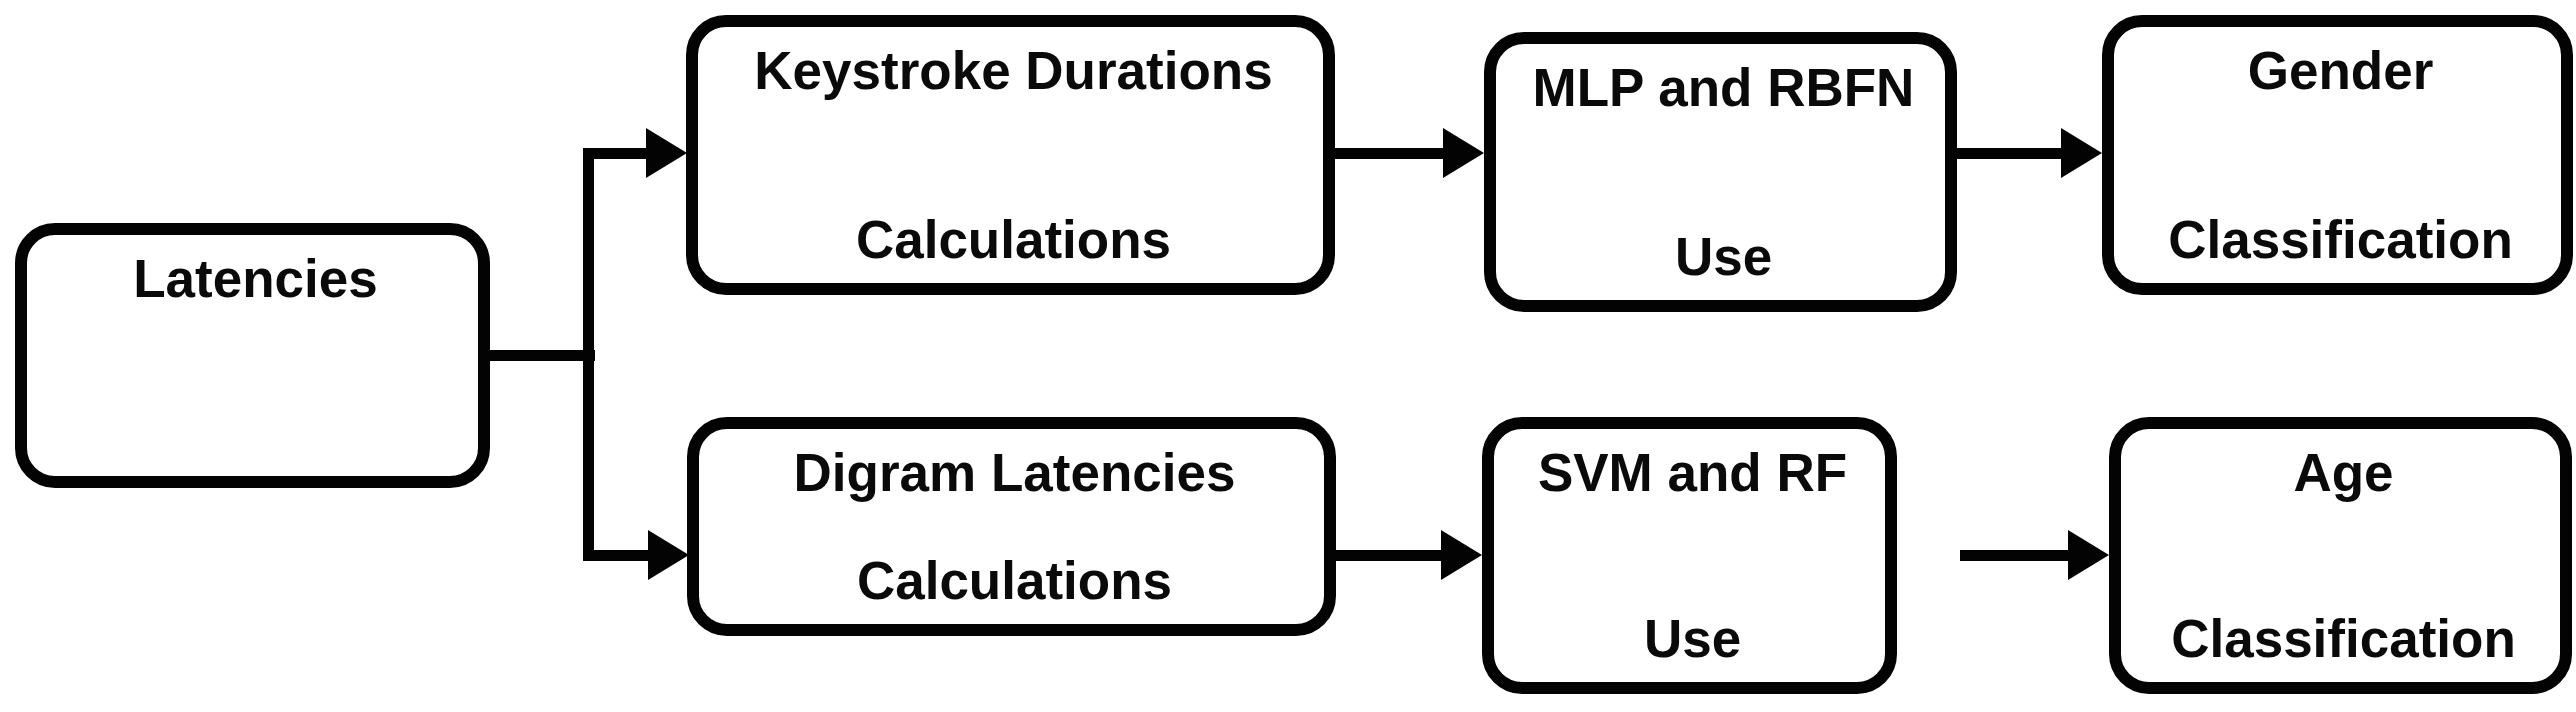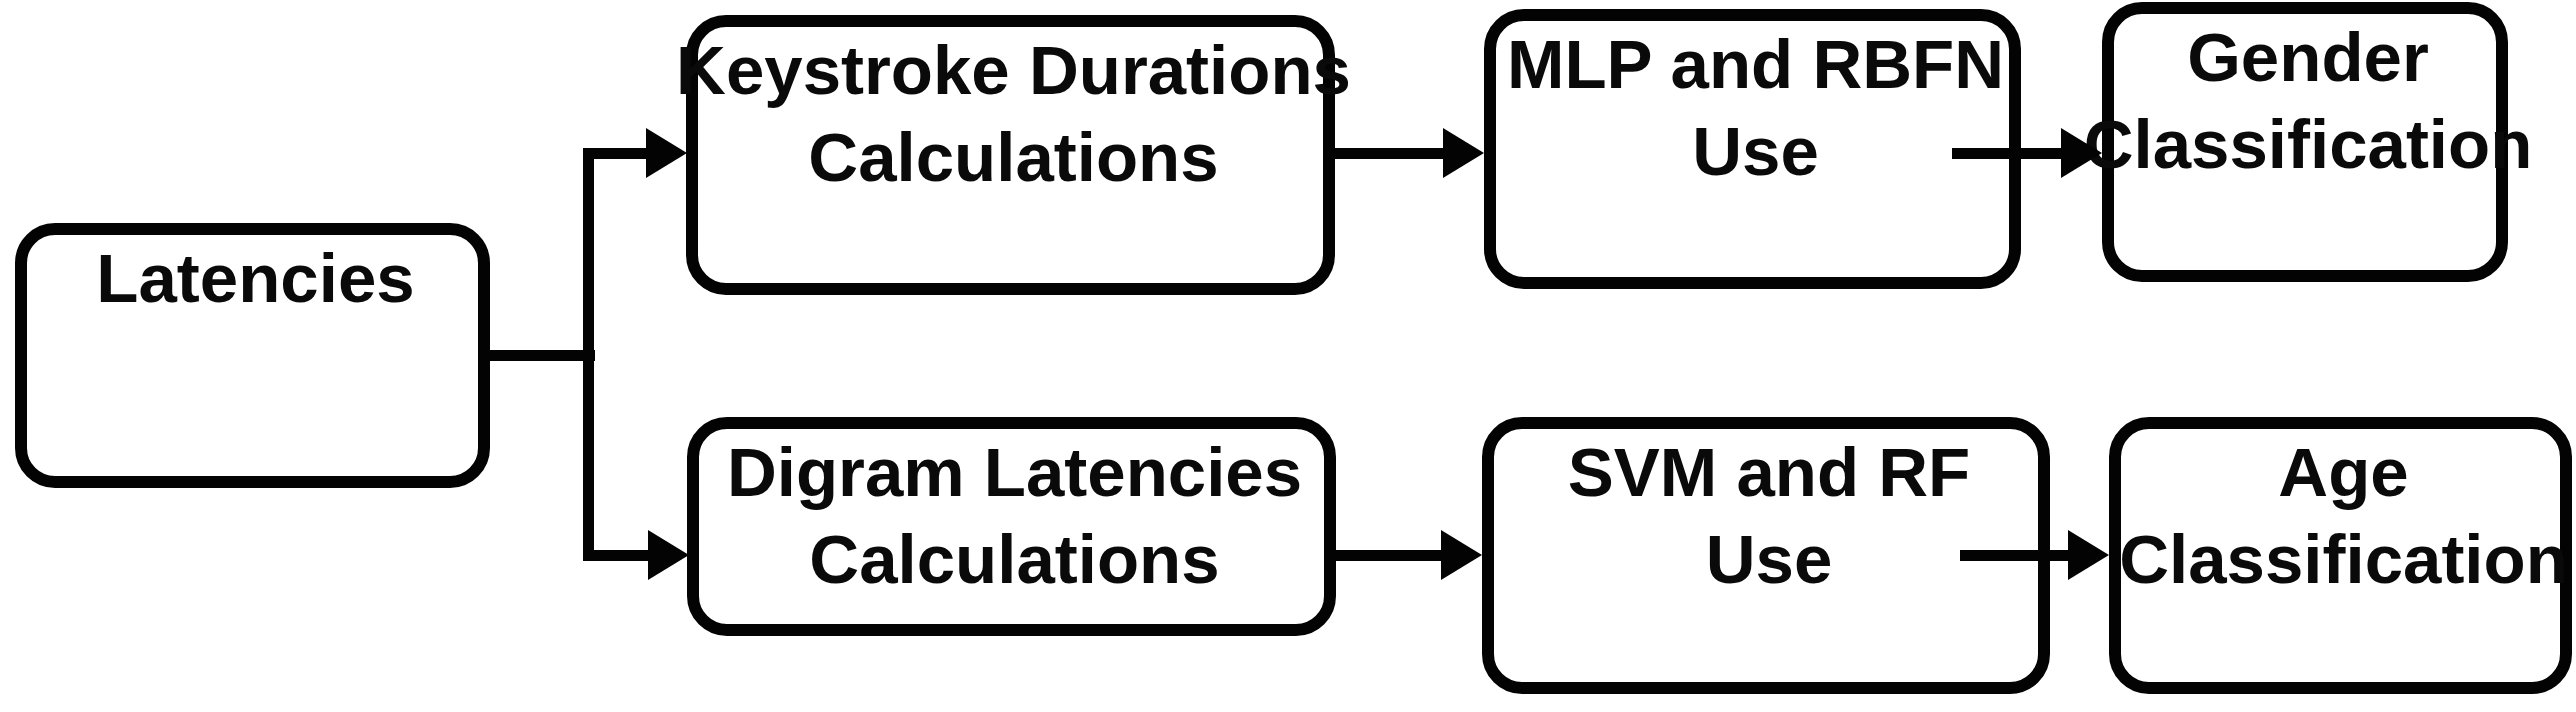--- a/index.html
+++ b/index.html
@@ -17,25 +17,25 @@
   }
   .node {
     position: absolute;
     box-sizing: border-box;
     border: 12.3px solid #030303;
     border-radius: 40px;
     background: #ffffff;
     display: flex;
     flex-direction: column;
     align-items: center;
-    justify-content: flex-start;
+    justify-content: space-between;
     text-align: center;
     color: #0a0a0a;
     font-weight: 700;
-    font-size: 69px;
+    font-size: 53px;
     line-height: 87px;
     white-space: nowrap;
     padding-left: 6px;
   }
   .node span { display: block; }
 
   
   .shaft {
     position: absolute;
     background: #030303;
@@ -47,25 +47,25 @@
     height: 0;
     border-top: 25px solid transparent;
     border-bottom: 25px solid transparent;
     border-left: 41px solid #030303;
   }
 
   
   .n-feature   { left: 15px;   top: 223px; width: 475px; height: 265px; }
   
   .n-keystroke { left: 686px; top: 15px;  width: 649px; height: 280px; }
-  .n-mlp       { left: 1484px; top: 9px;  width: 537px; height: 280px; }
-  .n-gender    { left: 2102px; top: 2px;  width: 406px; height: 280px; }
+  .n-mlp       { left: 1484px; top: 32px;  width: 473px; height: 280px; }
+  .n-gender    { left: 2102px; top: 15px;  width: 471px; height: 280px; }
   
   .n-digram    { left: 687px; top: 417px; width: 649px; height: 219px; }
-  .n-svm       { left: 1482px; top: 417px; width: 568px; height: 277px; }
+  .n-svm       { left: 1482px; top: 417px; width: 415px; height: 277px; }
   .n-age       { left: 2109px; top: 417px; width: 463px; height: 277px; }
 
   
   .c-feature-out   { left: 488px;  top: 350px; width: 107px; height: 11px; }
   .c-trunk         { left: 583px;  top: 148px; width: 11px;  height: 413px; }
   .c-branch-top    { left: 583px;  top: 148px; width: 66px;  height: 11px; }
   .c-branch-bottom { left: 583px;  top: 550px; width: 67px;  height: 11px; }
   .c-key-mlp       { left: 1331px; top: 148px; width: 116px; height: 11px; }
   .c-mlp-gender    { left: 1952px; top: 148px; width: 112px; height: 11px; }
   .c-digram-svm    { left: 1332px; top: 550px; width: 113px; height: 11px; }

